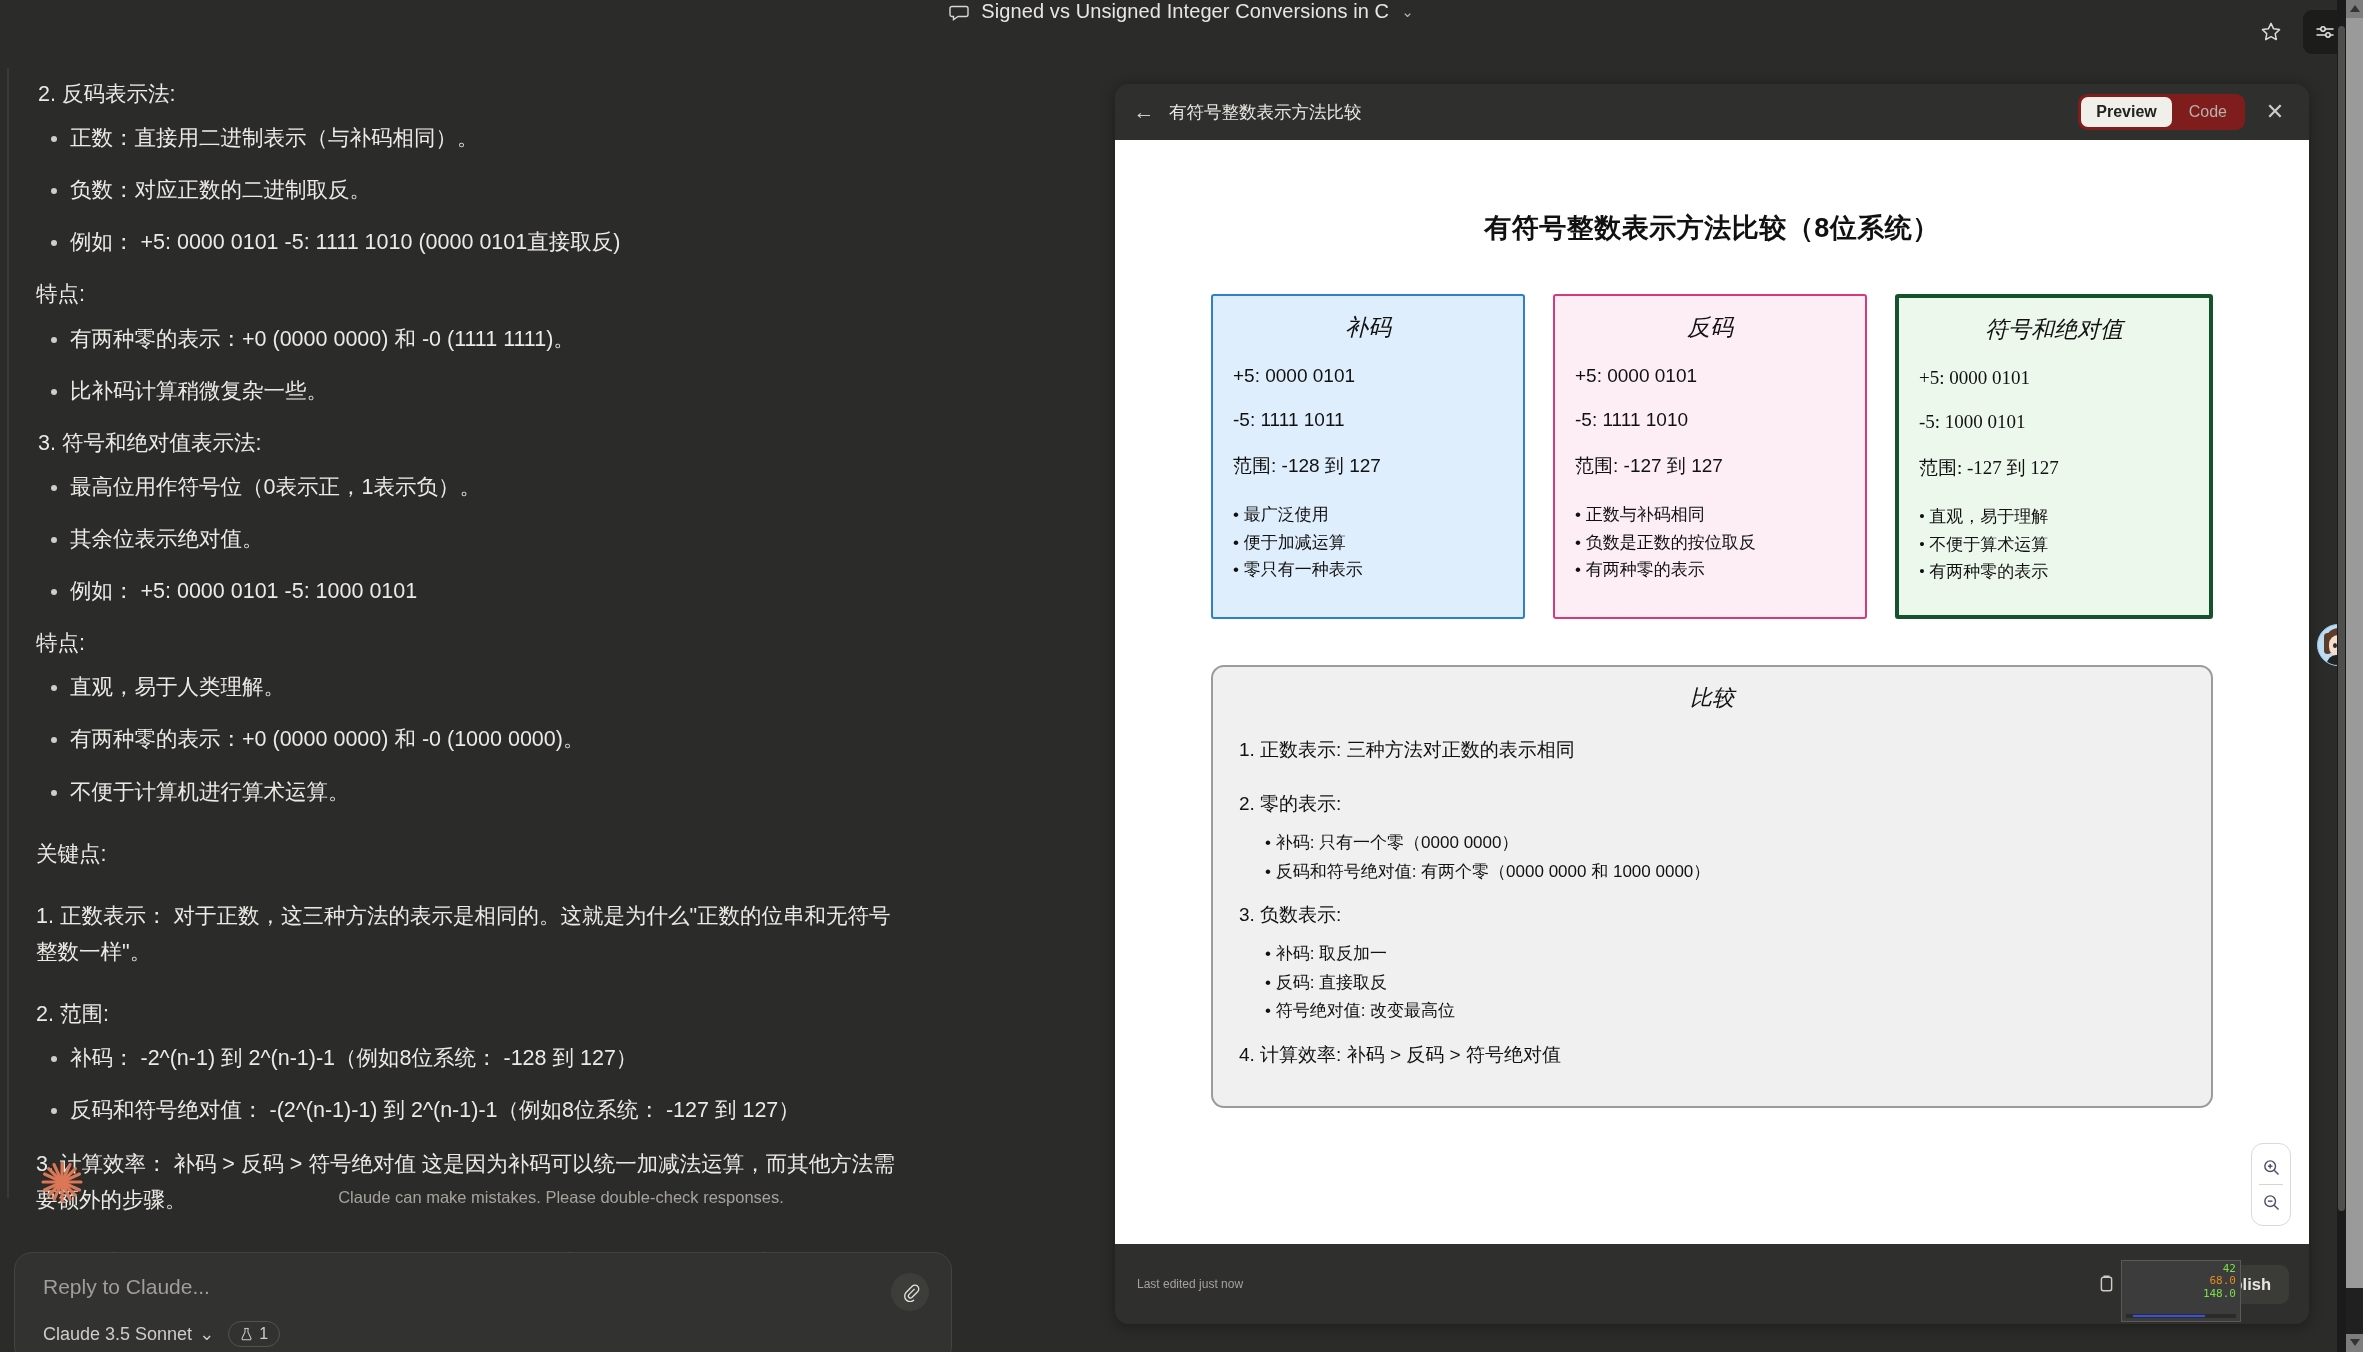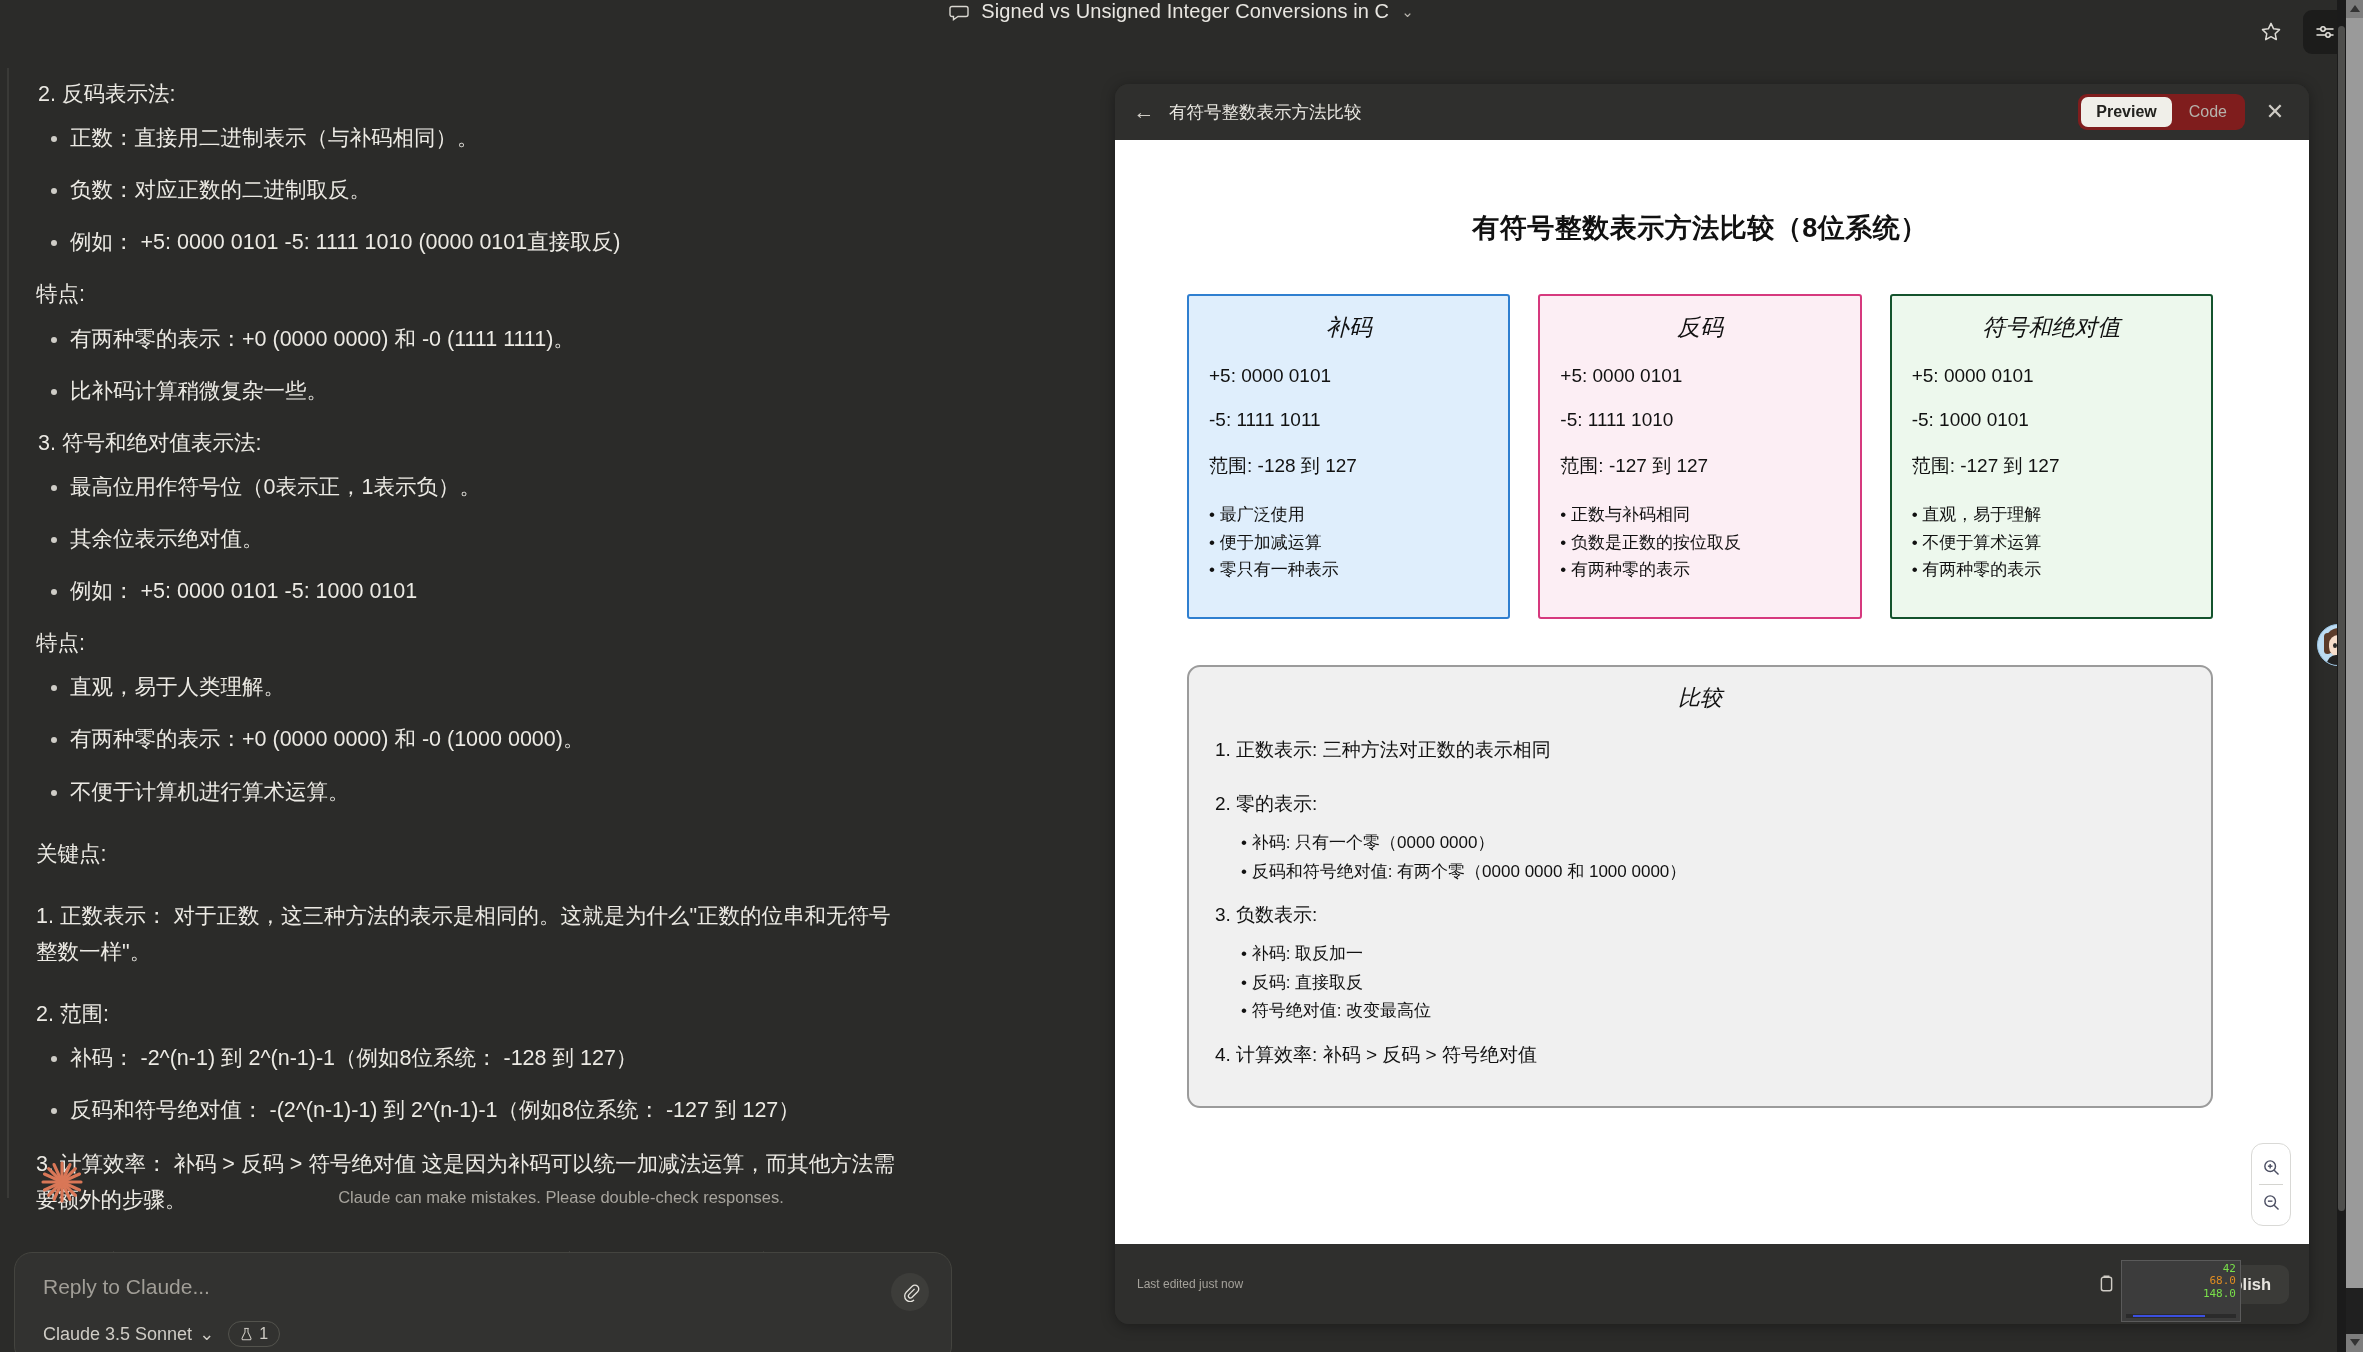--- a/index.html
+++ b/index.html
@@ -93,30 +93,30 @@
   .seg {
     display: flex; background: #7f1d1d; border-radius: 9px; padding: 3px; gap: 2px;
   }
   .seg-item { font-size: 16px; padding: 6px 15px; border-radius: 7px; color: #b6b3ac; }
   .seg-item.on { background: #f0efe9; color: #23231f; font-weight: bold; }
   .close-x { color: #cfccc5; font-size: 22px; width: 32px; text-align: center; }
 
   .artifact-body {
     flex: 1 1 auto; background: #ffffff; position: relative; overflow: hidden;
   }
-  .paper { padding: 70px 96px 10px 72px; }
+  .paper { padding: 70px 96px 10px 96px; }
   .a-title {
     text-align: center; color: #111; font-weight: bold; font-size: 27px;
     letter-spacing: .5px; margin-bottom: 48px;
   }
   .cards { display: flex; gap: 28px; }
   .card { flex: 1; border-radius: 3px; padding: 16px 20px 22px 20px; min-height: 325px; }
   .card.blue  { background: #dfeefc; border: 2px solid #2f7fd0; }
   .card.pink  { background: #fceef4; border: 2px solid #d6397e; }
-  .card.green { background: #edf8ed; border: 2px solid #14532d; }
+  .card.green { background: #edf8ed; border: 4px solid #14532d; font-family: Liberation Serif, serif; }
   .card-title {
     text-align: center; font-style: italic; font-size: 23px; color: #111;
     margin-bottom: 22px;
   }
   .card-line { font-size: 19px; color: #111; margin-bottom: 22px; }
   .card-bullets { margin-top: 4px; }
   .card-bullet { font-size: 17px; color: #111; line-height: 1.62; }
 
   .cmp {
     margin-top: 46px; background: #f0f0f0; border: 2px solid #9b9b9b;

